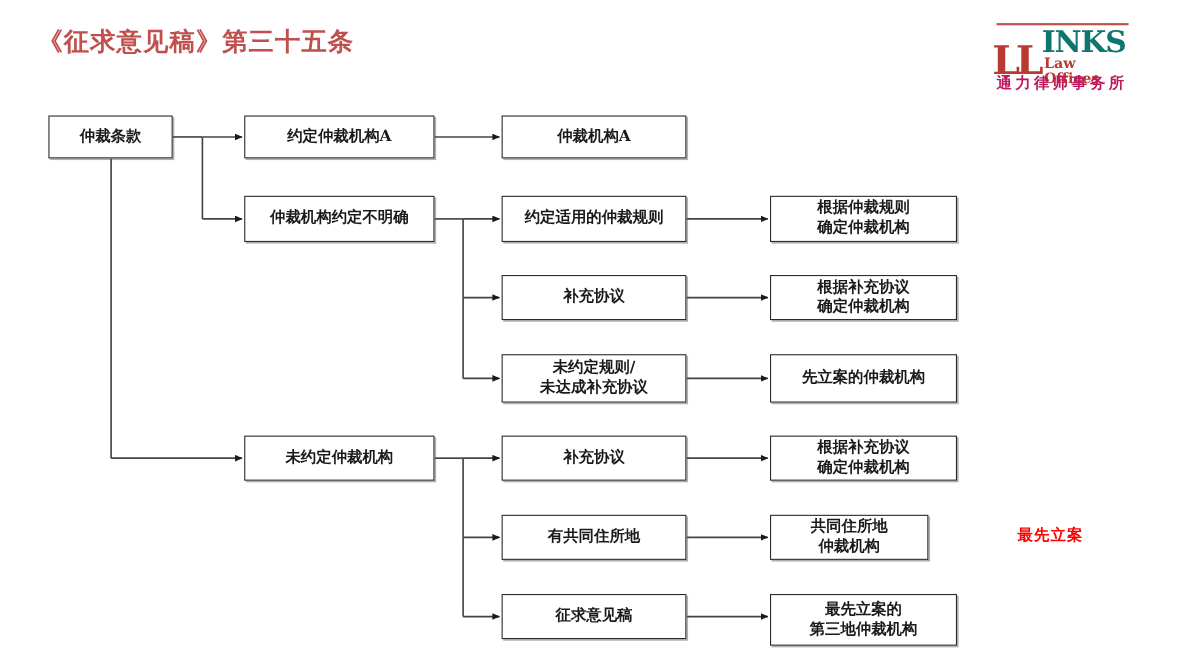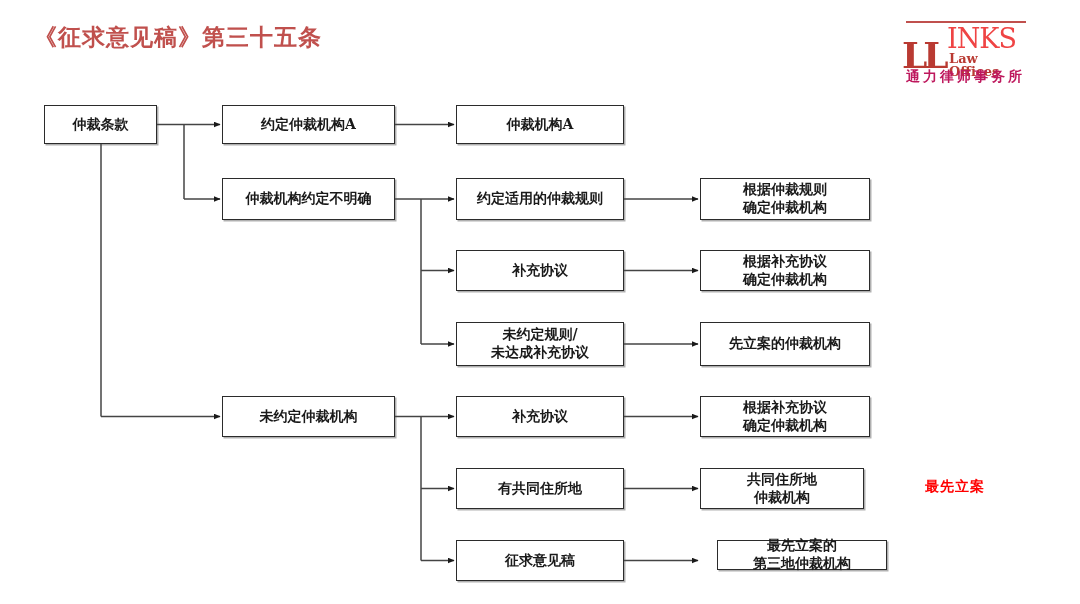--- a/index.html
+++ b/index.html
@@ -61,22 +61,22 @@
     color: #B93A32;
     font-family: "DejaVu Serif", "Liberation Serif", serif;
     letter-spacing: -4px;
   }
   #logo-inks {
     position: absolute;
     left: 47px;
     top: 4px;
     font-size: 27px;
     line-height: 27px;
-    font-weight: normal;
-    color: #ef4444;
+    font-weight: bold;
+    color: #0f766e;
     font-family: "DejaVu Serif", "Liberation Serif", serif;
     letter-spacing: -1px;
   }
   #logo-sub {
     position: absolute;
     left: 49px;
     top: 31px;
     font-size: 13px;
     line-height: 13px;
     font-weight: bold;
@@ -185,20 +185,20 @@
     <div class="node" style="left: 700px; top: 250px; width: 170px; height: 41px;">根据补充协议
 确定仲裁机构</div>
     <div class="node" style="left: 456px; top: 322px; width: 168px; height: 44px;">未约定规则/
 未达成补充协议</div>
     <div class="node" style="left: 700px; top: 322px; width: 170px; height: 44px;">先立案的仲裁机构</div>
     <div class="node" style="left: 222px; top: 396px; width: 173px; height: 41px;">未约定仲裁机构</div>
     <div class="node" style="left: 456px; top: 396px; width: 168px; height: 41px;">补充协议</div>
     <div class="node" style="left: 700px; top: 396px; width: 170px; height: 41px;">根据补充协议
 确定仲裁机构</div>
     <div class="node" style="left: 456px; top: 468px; width: 168px; height: 41px;">有共同住所地</div>
-    <div class="node" style="left: 700px; top: 468px; width: 164px; height: 41px;">共同住所地
+    <div class="node" style="left: 700px; top: 468px; width: 144px; height: 41px;">共同住所地
 仲裁机构</div>
     <div class="node" style="left: 456px; top: 540px; width: 168px; height: 41px;">征求意见稿</div>
-    <div class="node" style="left: 700px; top: 540px; width: 170px; height: 30px; margin-left: 17px;">最先立案的
+    <div class="node" style="left: 700px; top: 540px; width: 170px; height: 47px;">最先立案的
 第三地仲裁机构</div>
   </div>
 
 <div id="red-note" style="left: 925px; top: 478px; color: rgb(255, 0, 0);">最先立案</div>
 
 </body></html>

